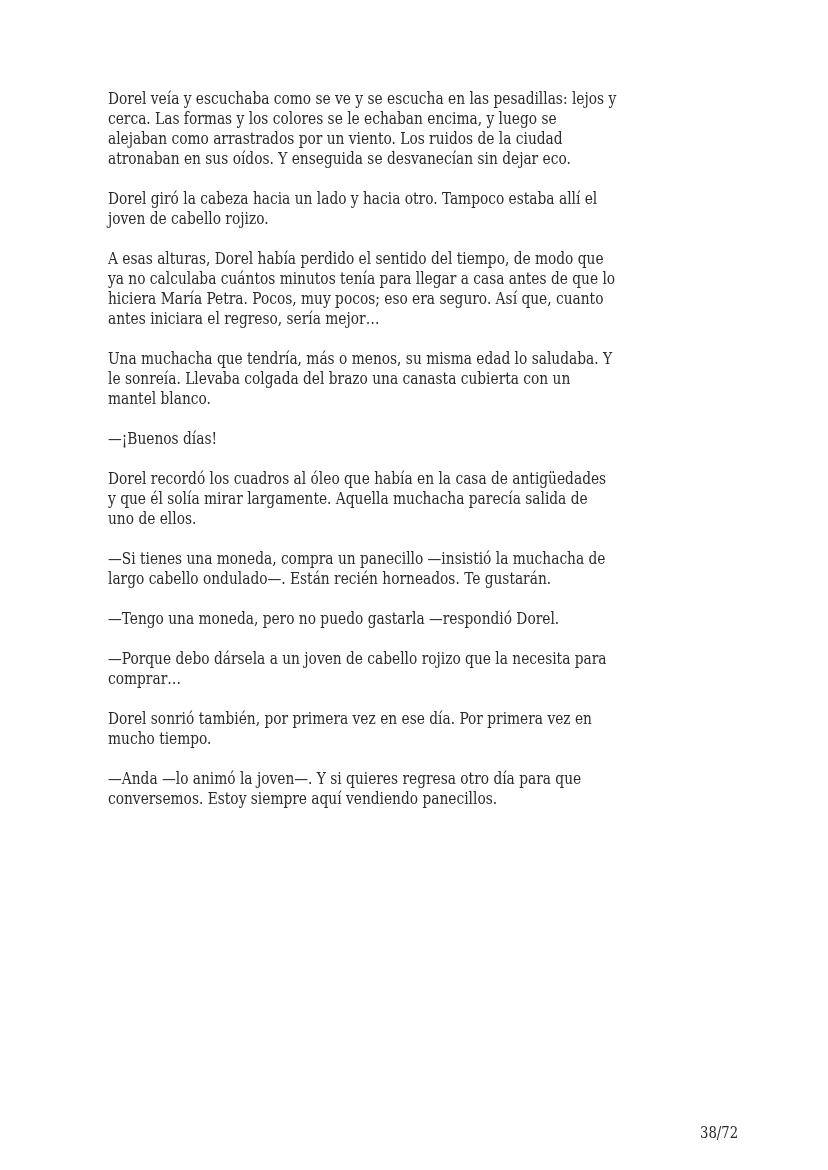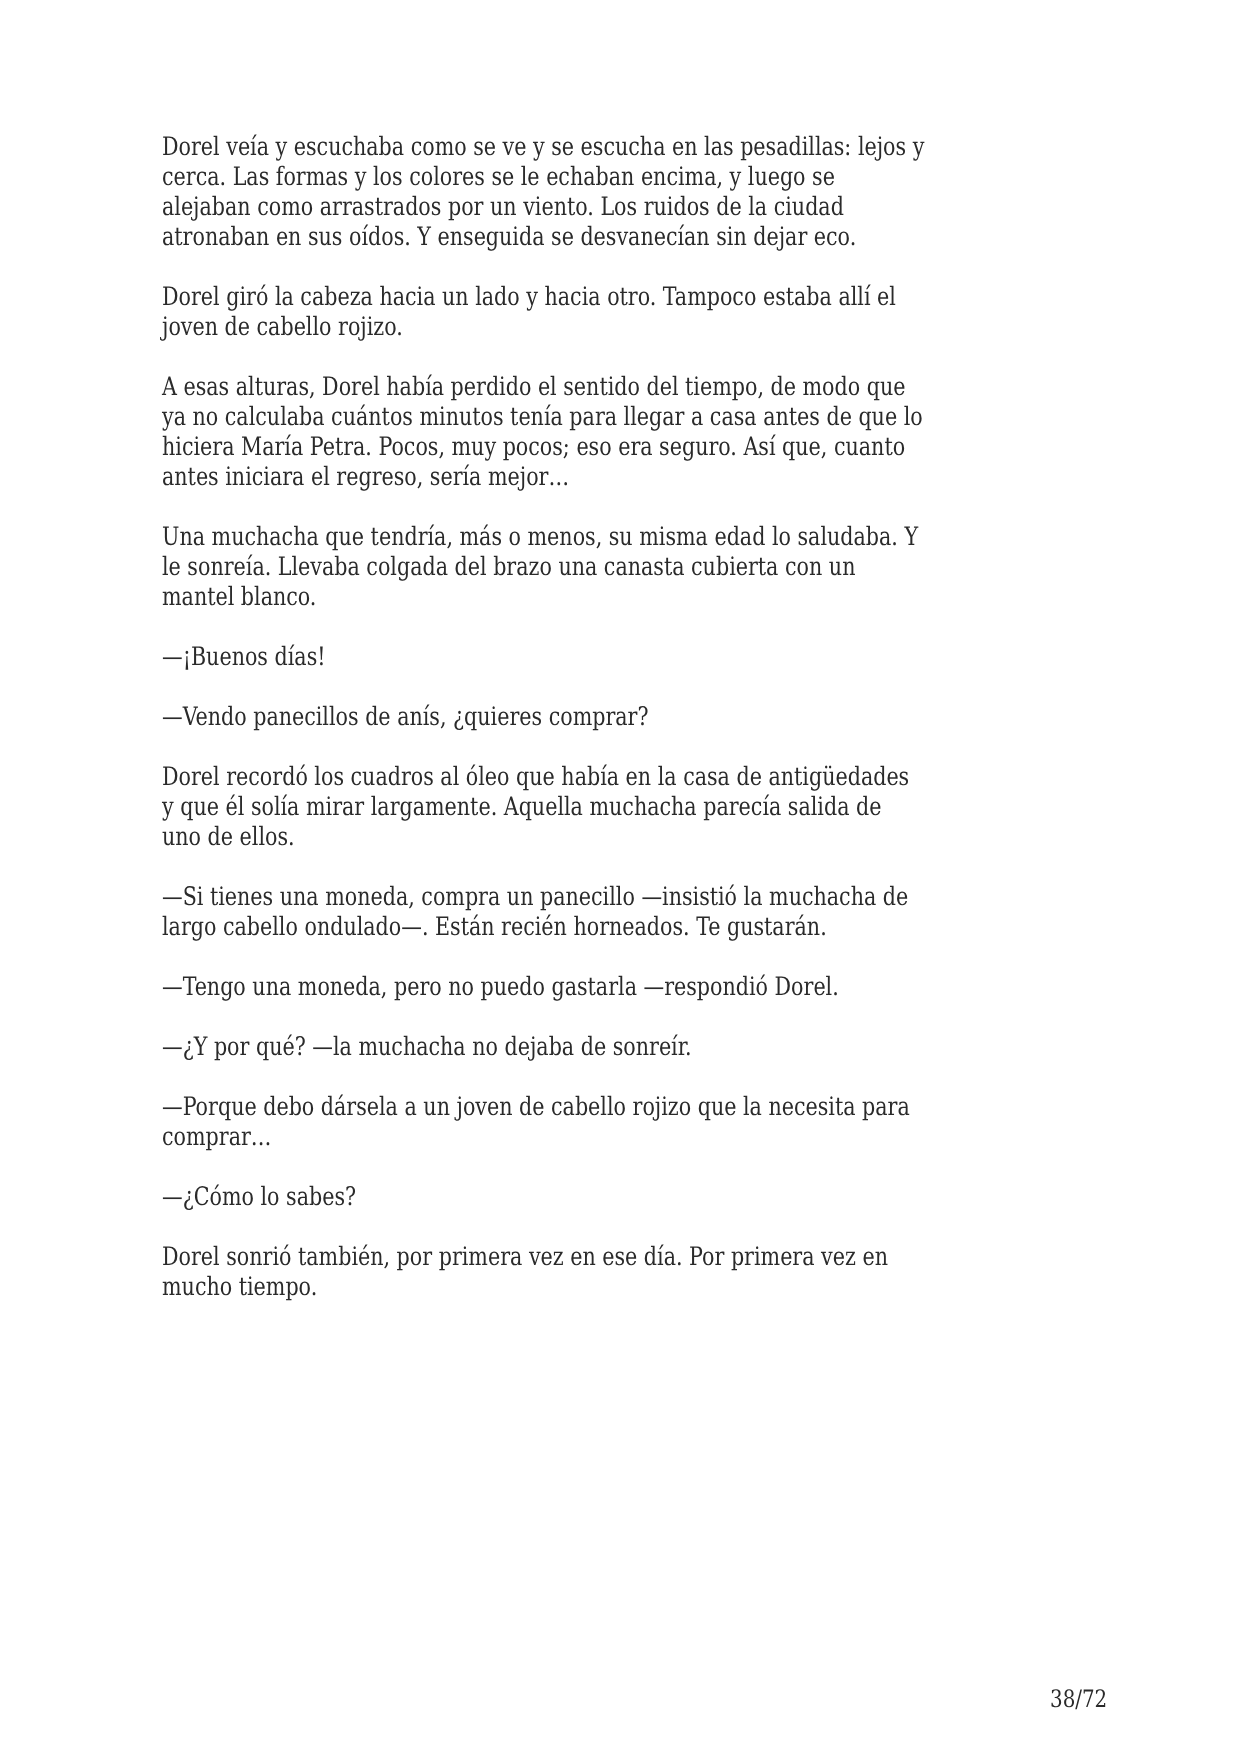--- a/index.html
+++ b/index.html
@@ -57,56 +57,51 @@
     <div class="para">
       <span class="line">Una muchacha que tendría, más o menos, su misma edad lo saludaba. Y</span>
       <span class="line">le sonreía. Llevaba colgada del brazo una canasta cubierta con un</span>
       <span class="line">mantel blanco.</span>
     </div>
 
     <div class="para">
       <span class="line">—¡Buenos días!</span>
     </div>
 
-    <div class="para">
-      <span class="line">—Vendo panecillos de anís, ¿quieres comprar?</span>
-    </div>
 
     <div class="para">
       <span class="line">Dorel recordó los cuadros al óleo que había en la casa de antigüedades</span>
       <span class="line">y que él solía mirar largamente. Aquella muchacha parecía salida de</span>
       <span class="line">uno de ellos.</span>
     </div>
 
     <div class="para">
       <span class="line">—Si tienes una moneda, compra un panecillo —insistió la muchacha de</span>
       <span class="line">largo cabello ondulado—. Están recién horneados. Te gustarán.</span>
     </div>
 
     <div class="para">
       <span class="line">—Tengo una moneda, pero no puedo gastarla —respondió Dorel.</span>
     </div>
 
-    <div class="para">
-      <span class="line">—¿Y por qué? —la muchacha no dejaba de sonreír.</span>
-    </div>
 
     <div class="para">
       <span class="line">—Porque debo dársela a un joven de cabello rojizo que la necesita para</span>
       <span class="line">comprar…</span>
     </div>
 
 
-    <div class="para">
-      <span class="line">—¿Cómo lo sabes?</span>
-    </div>
 
 
     <div class="para">
       <span class="line">Dorel sonrió también, por primera vez en ese día. Por primera vez en</span>
       <span class="line">mucho tiempo.</span>
     </div>
 
+    <div class="para">
+      <span class="line">—Anda —lo animó la joven—. Y si quieres regresa otro día para que</span>
+      <span class="line">conversemos. Estoy siempre aquí vendiendo panecillos.</span>
+    </div>
 
   </div>
 
   <div class="page-number">38/72</div>
 </div>
 
 </body></html>

